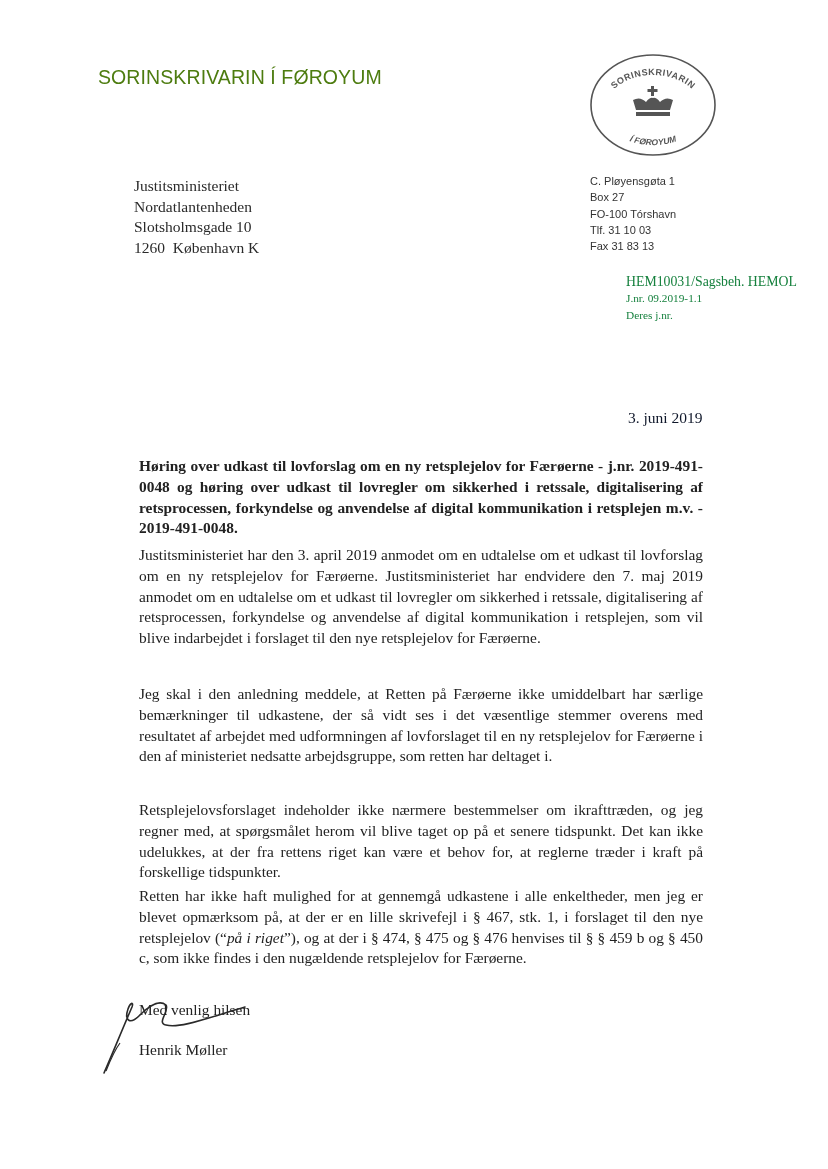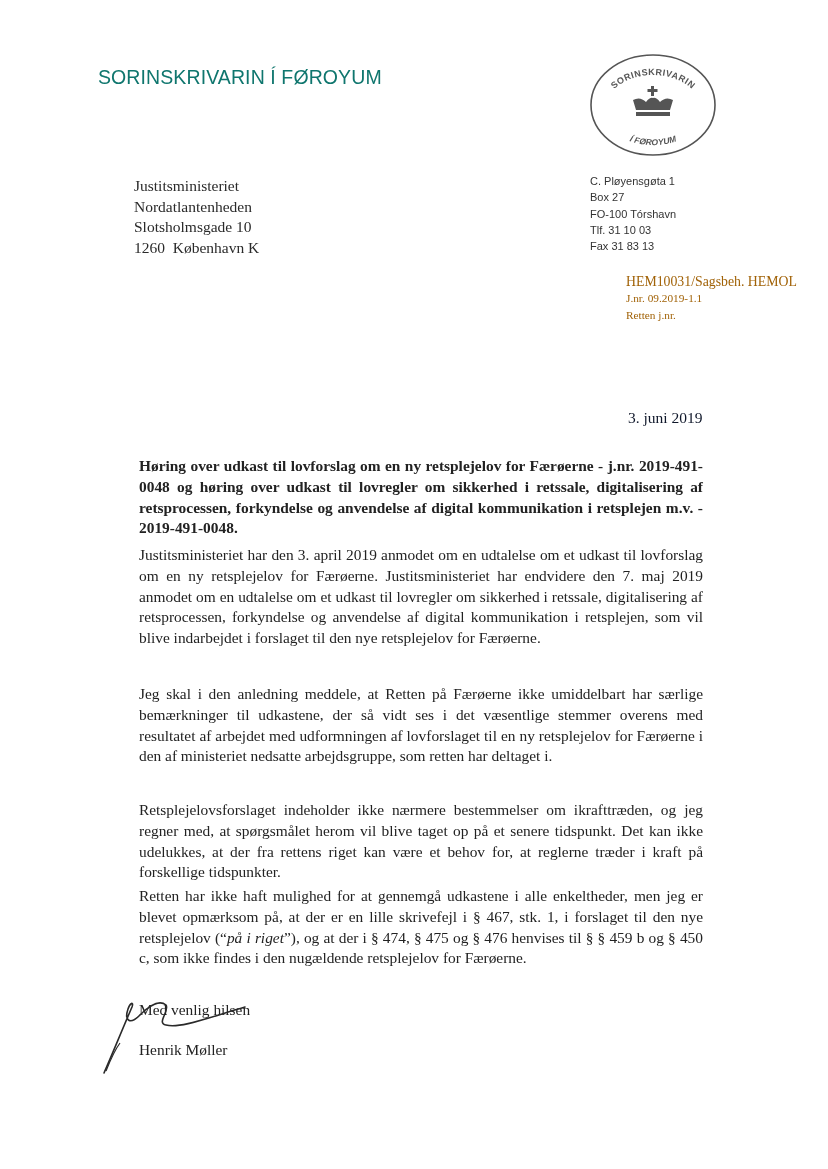--- a/index.html
+++ b/index.html
@@ -1,24 +1,24 @@
 <!DOCTYPE html>
 <html><head>
 <meta charset="utf-8">
 <style>
   html, body { margin:0; padding:0; background:#ffffff; }
   body { width:828px; height:1169px; position:relative; overflow:hidden; color:#1e1e1e; }
   .serif { font-family: "Liberation Serif", "DejaVu Serif", serif; margin-left: 36px; }
   .sans { font-family: "Liberation Sans", "DejaVu Sans", sans-serif; }
   .abs { position:absolute; }
-  #org-name { left:98px; top:66px; font-size:19.5px; color:#0f766e; letter-spacing:0.1px; }
+  #org-name { left:98px; top:66px; font-size:19.5px; color:#4d7c0f; letter-spacing:0.1px; }
   #stamp { left:588px; top:50px; width:130px; height:110px; }
   #recipient { left:98px; top:176px; font-size:15.5px; line-height:20.5px; color:#2a2a2a; }
   #sender { left:590px; top:173px; font-size:11px; line-height:16.3px; color:#333; }
-  #refs { left:590px; top:273px; font-size:13px; line-height:17px; color:#a16207; }
+  #refs { left:590px; top:273px; font-size:13px; line-height:17px; color:#15803d; }
   #refs .r1 { font-size:13.8px; }
   #refs .small { font-size:11.3px; line-height:17px; }
   #date { left:592px; top:409px; font-size:15.5px; color:#0f172a; }
   .para { left:103px; width:564px; font-size:15.4px; line-height:20.8px; text-align:justify; color:#222; }
   #subject { top:456px; font-weight:bold; }
   #p1 { top:545px; }
   #p2 { top:684px; }
   #p3 { top:800px; }
   #p4 { top:886px; }
   #closing { left:103px; top:1000px; font-size:15.4px; line-height:20px; color:#222; }
@@ -62,21 +62,21 @@
   <div>C. Pløyensgøta 1</div>
   <div>Box 27</div>
   <div>FO-100 Tórshavn</div>
   <div>Tlf. 31 10 03</div>
   <div>Fax 31 83 13</div>
 </div>
 
 <div id="refs" class="abs serif">
   <div class="r1">HEM10031/Sagsbeh. HEMOL</div>
   <div class="small">J.nr. 09.2019-1.1</div>
-  <div class="small">Retten j.nr.</div>
+  <div class="small">Deres j.nr.</div>
 </div>
 
 <div id="date" class="abs serif">3. juni 2019</div>
 
 <div id="subject" class="abs para serif">Høring over udkast til lovforslag om en ny retsplejelov for Færøerne - j.nr. 2019-491-0048 og høring over udkast til lovregler om sikkerhed i retssale, digitalisering af retsprocessen, forkyndelse og anvendelse af digital kommunikation i retsplejen m.v. - 2019-491-0048.</div>
 
 <div id="p1" class="abs para serif">Justitsministeriet har den 3. april 2019 anmodet om en udtalelse om et udkast til lovforslag om en ny retsplejelov for Færøerne. Justitsministeriet har endvidere den 7. maj 2019 anmodet om en udtalelse om et udkast til lovregler om sikkerhed i retssale, digitalisering af retsprocessen, forkyndelse og anvendelse af digital kommunikation i retsplejen, som vil blive indarbejdet i forslaget til den nye retsplejelov for Færøerne.</div>
 <div id="p2" class="abs para serif">Jeg skal i den anledning meddele, at Retten på Færøerne ikke umiddelbart har særlige bemærkninger til udkastene, der så vidt ses i det væsentlige stemmer overens med resultatet af arbejdet med udformningen af lovforslaget til en ny retsplejelov for Færøerne i den af ministeriet nedsatte arbejdsgruppe, som retten har deltaget i.</div>
 <div id="p3" class="abs para serif">Retsplejelovsforslaget indeholder ikke nærmere bestemmelser om ikrafttræden, og jeg regner med, at spørgsmålet herom vil blive taget op på et senere tidspunkt. Det kan ikke udelukkes, at der fra rettens riget kan være et behov for, at reglerne træder i kraft på forskellige tidspunkter.</div>
 <div id="p4" class="abs para serif"><span>Retten har ikke haft mulighed for at gennemgå udkastene i alle enkeltheder, men jeg er blevet opmærksom på, at der er en lille skrivefejl i § 467, stk. 1, i forslaget til den nye retsplejelov (“</span><em>på i riget</em><span>”), og at der i § 474, § 475 og § 476 henvises til § § 459 b og § 450 c, som ikke findes i den nugældende retsplejelov for Færøerne.</span></div>

